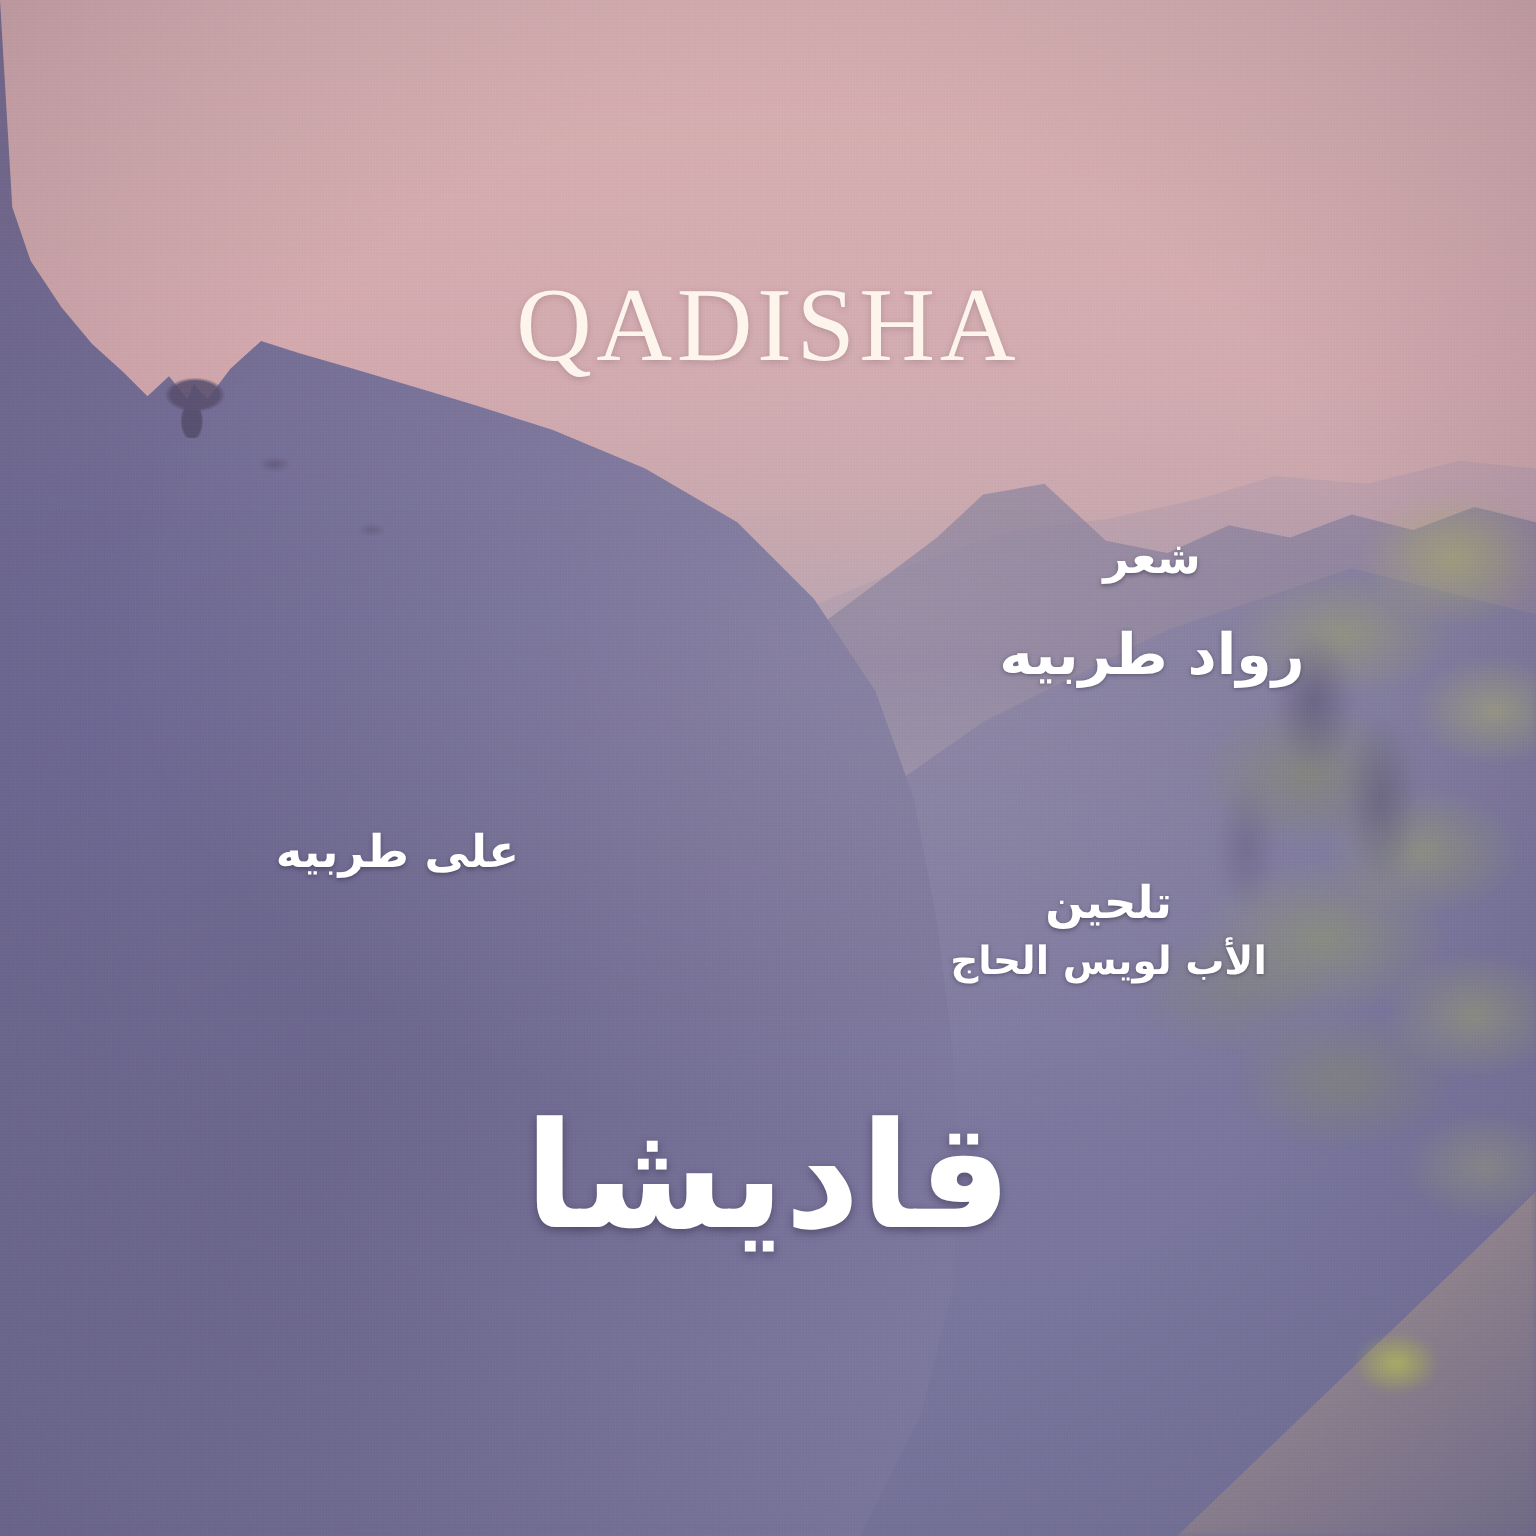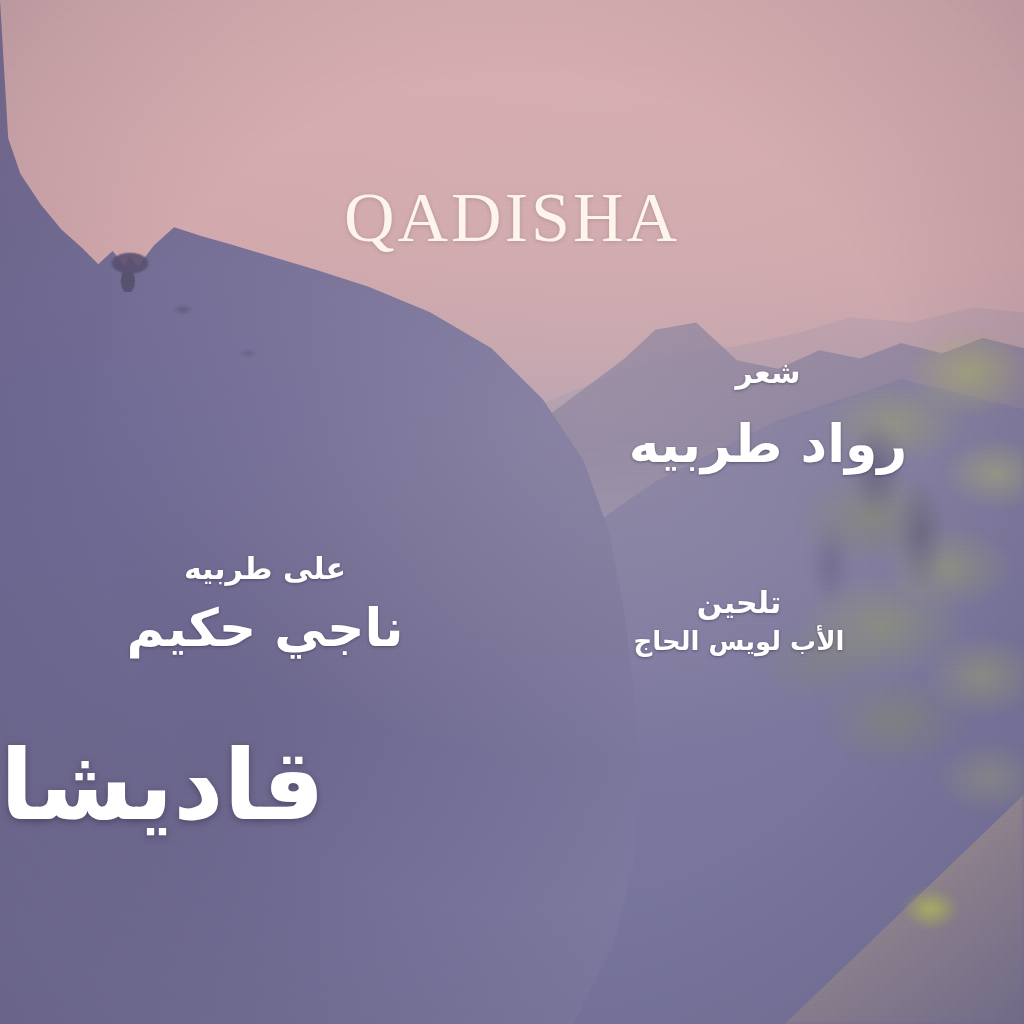--- a/index.html
+++ b/index.html
@@ -206,42 +206,42 @@
     text-shadow:0 1px 3px rgba(50,42,66,.50);
   }
   .credit .role{
     display:block;
     font-size:30px;
     font-weight:700;
     line-height:1.1;
   }
   .credit .name{
     display:block;
-    font-size:52px;
+    font-size:38px;
     font-weight:700;
     line-height:1.15;
   }
 
   
   #credit-lyrics{left:608px;top:356px;width:320px;}
   #credit-lyrics .role{margin-bottom:26px;}
 
   
   #credit-music{left:569px;top:586px;width:340px;}
   #credit-music .role{margin-bottom:8px;}
   #credit-music .name{font-size:26px;}
 
   
   #credit-organ{left:120px;top:552px;width:290px;}
   #credit-organ .role{margin-bottom:14px;}
 
   
   #arabic-title{
     left:0;right:0;top:736px;
-    text-align:left;
+    text-align:center;
     direction:rtl;
     font-family:"DejaVu Sans", sans-serif;
     font-size:98px;
     font-weight:700;
     line-height:1;
     color:#ffffff;
     letter-spacing:2px;
     text-shadow:0 2px 6px rgba(48,40,66,.50);
   }
 </style>
@@ -277,18 +277,17 @@
     <span class="name">رواد طربيه</span>
   </div>
 
   <div class="credit" id="credit-music">
     <span class="role">تلحين</span>
     <span class="name">الأب لويس الحاج</span>
   </div>
 
   <div class="credit" id="credit-organ">
     <span class="role">على طربيه</span>
-    <span class="name">ناجي حكيم</span>
   </div>
 
   <div class="txt" id="arabic-title">قاديشا</div>
 
 </div>
 
 </body></html>

